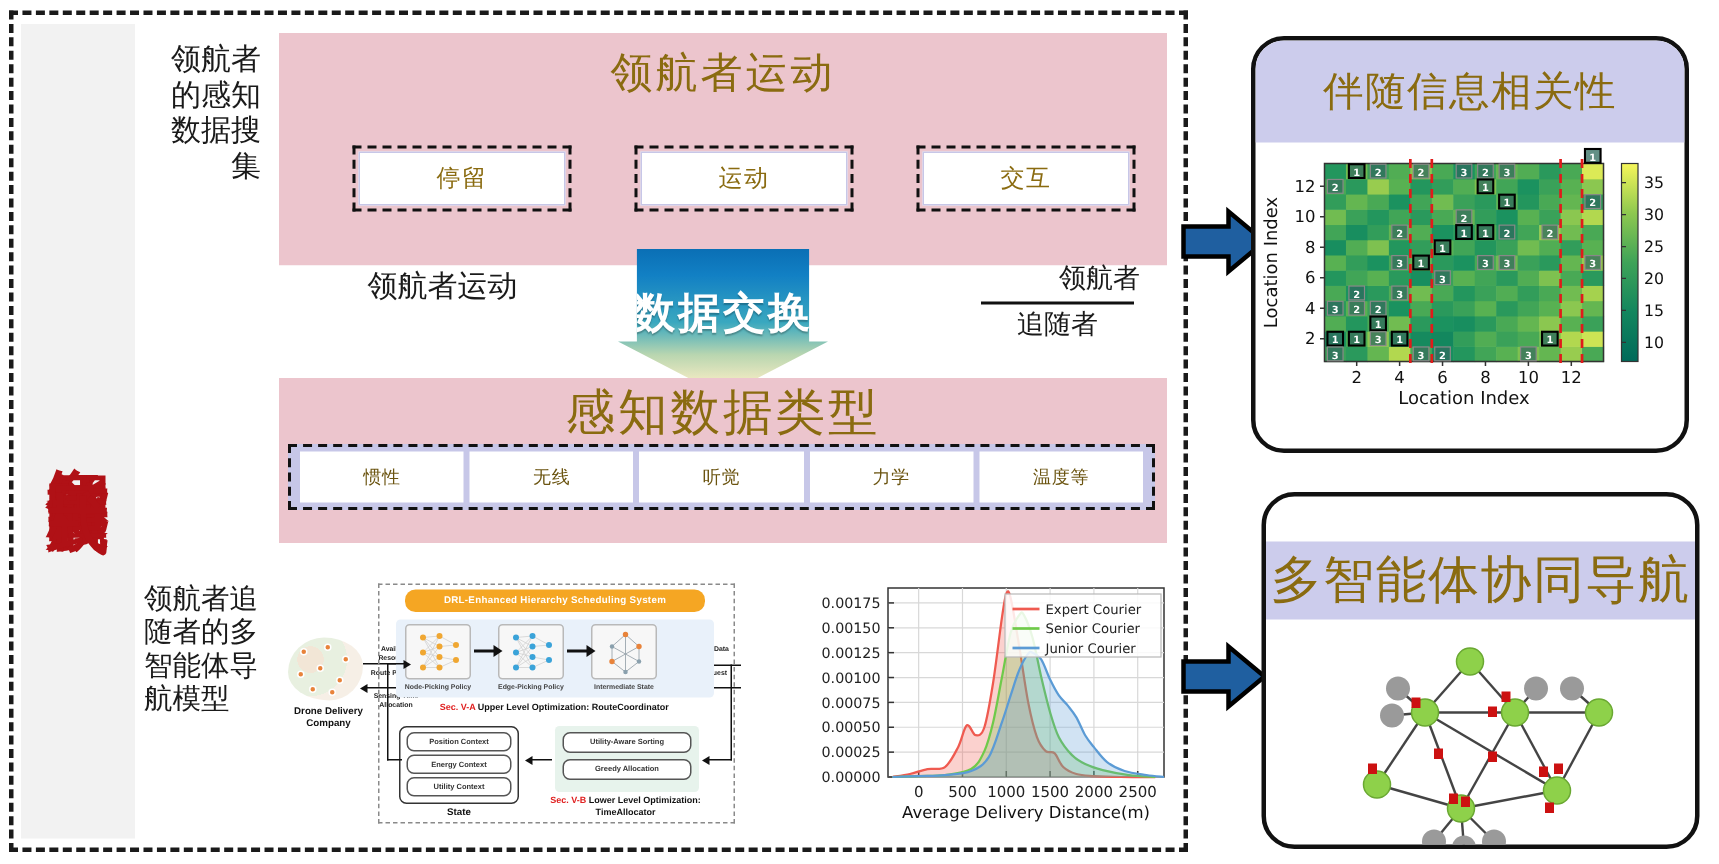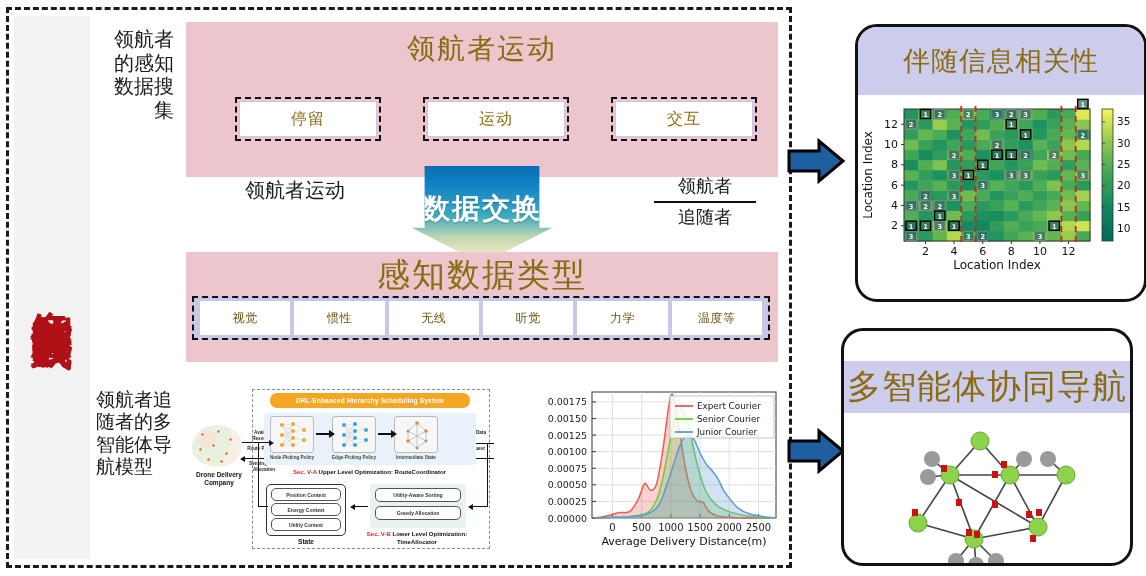--- a/index.html
+++ b/index.html
@@ -113,21 +113,21 @@
     text-align: center;
     font-family: "DejaVu Sans", "Liberation Sans", sans-serif;
     font-size: 20px; color: #1a1a1a; line-height: 1.22;
   }
   .mid-right {
     position: absolute; left: 650px; top: 175px; width: 110px;
     text-align: center;
     font-family: "DejaVu Sans", "Liberation Sans", sans-serif;
     font-size: 18px; color: #1a1a1a; line-height: 1.25;
   }
-  .frac-num { display: block; padding-bottom: 1px; }
+  .frac-num { display: block; padding-bottom: 1px; text-align: right; }
   .frac-bar { display: block; height: 2.5px; background: #111; margin: 2px 4px; }
   .frac-den { display: block; padding-top: 1px; }
 
   
   .dx-arrow {
     position: absolute; left: 412px; top: 166px; width: 140px; height: 98px;
     background: linear-gradient(to bottom, #0a6fb5 0%, #1280c4 18%, #3aa8bf 50%, #b9d6b0 72%, #f6ecc4 92%, #f7efd0 100%);
     clip-path: polygon(9% 0%, 91% 0%, 91% 63%, 100% 63%, 50% 100%, 0% 63%, 9% 63%);
     display: flex; align-items: flex-start; justify-content: center;
   }
@@ -248,21 +248,21 @@
   .blue-arrow { position: absolute; }
 
   
   .rpanel {
     position: absolute;
     border: 3px solid #111;
     border-radius: 22px;
     background: #ffffff;
     overflow: hidden;
   }
-  #rp-top { left: 855px; top: 24px; width: 292px; height: 278px; }
+  #rp-top { left: 834px; top: 24px; width: 292px; height: 278px; }
   #rp-bot { left: 841px; top: 328px; width: 292px; height: 238px; }
   .rp-head {
     background: #ccccec;
     height: 68px;
     display: flex; align-items: center; justify-content: center;
     font-family: "DejaVu Sans", "Liberation Sans", sans-serif;
     font-size: 27px; color: #8a6b10; letter-spacing: 1px;
   }
   #rp-bot .rp-head { height: 52px; font-size: 34px; margin-top: 30px; }
   .rp-body { position: relative; width: 100%; height: calc(100% - 68px); }
@@ -312,21 +312,20 @@
     <span class="frac-num">领航者</span>
     <span class="frac-bar"></span>
     <span class="frac-den">追随者</span>
   </div>
 
   <div class="pink-block" id="pink-bot">
     <div class="pink-title">感知数据类型</div>
   </div>
 
   <div class="sense-row">
-    <div class="sense-cell">视觉</div>
     <div class="sense-cell">惯性</div>
     <div class="sense-cell">无线</div>
     <div class="sense-cell">听觉</div>
     <div class="sense-cell">力学</div>
     <div class="sense-cell">温度等</div>
   </div>
 
   <div class="drl">
 
     <div class="cloud">

